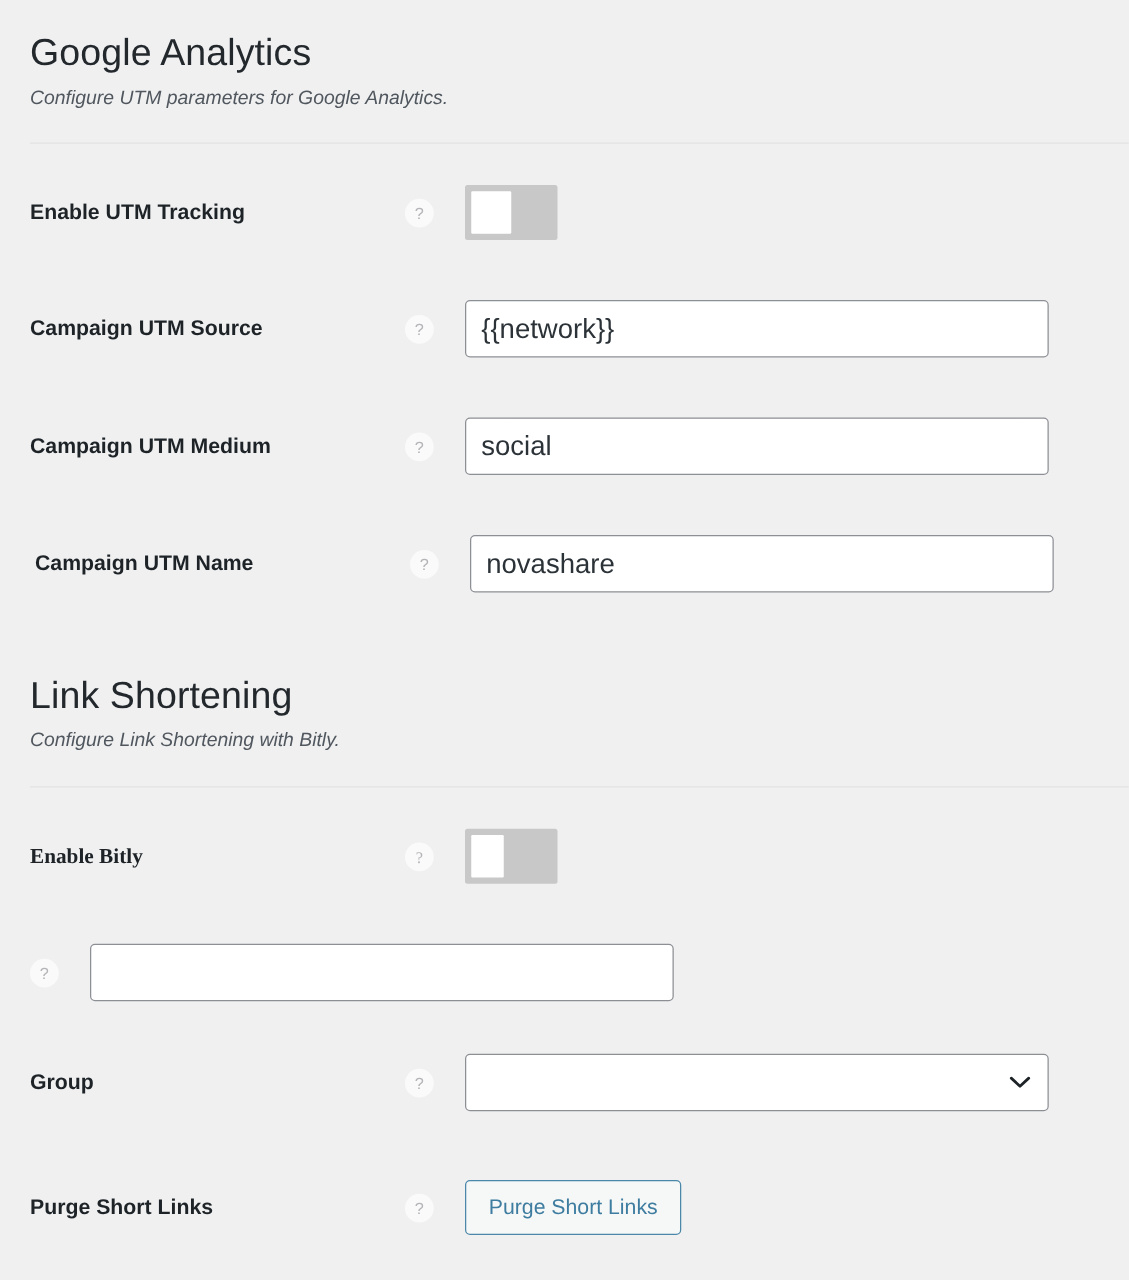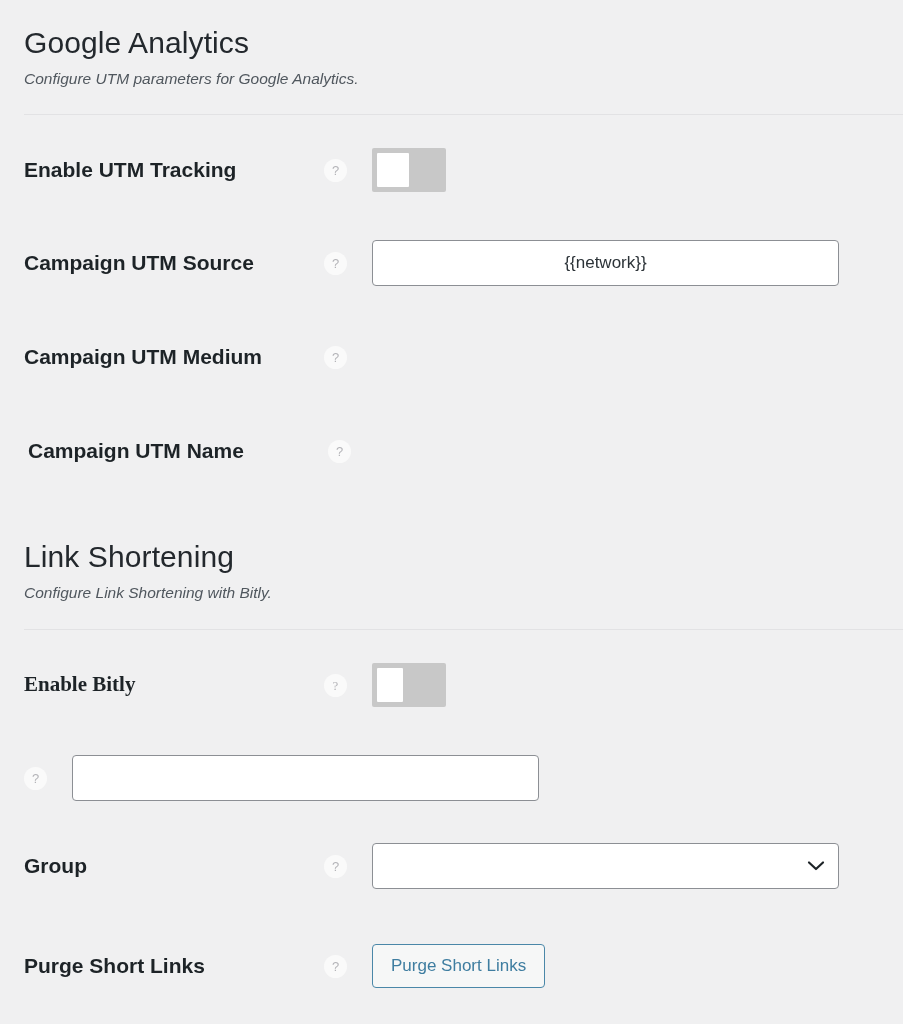--- a/index.html
+++ b/index.html
@@ -52,21 +52,21 @@
   
   .field-row {
     display: flex;
     align-items: center;
     padding-left: 24px;
     box-sizing: border-box;
   }
   .field-label {
     width: 300px;
     flex: 0 0 300px;
-    font-size: 21px;
+    font-size: 17px;
     font-weight: 700;
     color: #1d2327;
     line-height: 1.3;
   }
   .help-wrap {
     width: 48px;
     flex: 0 0 48px;
     display: flex;
     align-items: center;
   }
@@ -115,25 +115,24 @@
 
   
   .text-input {
     width: 467px;
     height: 46px;
     box-sizing: border-box;
     border: 1px solid #8c8f94;
     border-radius: 4px;
     background: #ffffff;
     font-family: "Liberation Sans", sans-serif;
-    font-size: 17px;
+    font-size: 22px;
     color: #2c3338;
     padding: 0 12px;
     outline: none;
-    text-align: center;
   }
   .text-input::placeholder { color: #8c8f94; }
 
   
   .select-wrap {
     position: relative;
     width: 467px;
     height: 46px;
   }
   .select-box {
@@ -227,26 +226,32 @@
     <div class="field-control">
       <input class="text-input" type="text" value="{{network}}" style="">
     </div>
   </div>
 
   <div id="row-utm-medium" class="field-row">
     <div class="field-label">Campaign UTM Medium</div>
     <div class="help-wrap">
       <span class="help-icon">?</span>
     </div>
+    <div class="field-control">
+      <input class="text-input" type="text" value="social" style="">
+    </div>
   </div>
 
   <div id="row-utm-name" class="field-row">
     <div class="field-label">Campaign UTM Name</div>
     <div class="help-wrap">
       <span class="help-icon">?</span>
+    </div>
+    <div class="field-control">
+      <input class="text-input" type="text" value="novashare" style="">
     </div>
   </div>
 
   <div id="ls-head" class="section-head">
     <h2 class="section-title">Link Shortening</h2>
     <p class="section-desc">Configure Link Shortening with Bitly.</p>
   </div>
   <div id="ls-divider" class="divider"></div>
 
   <div id="row-bitly-enable" class="field-row">

